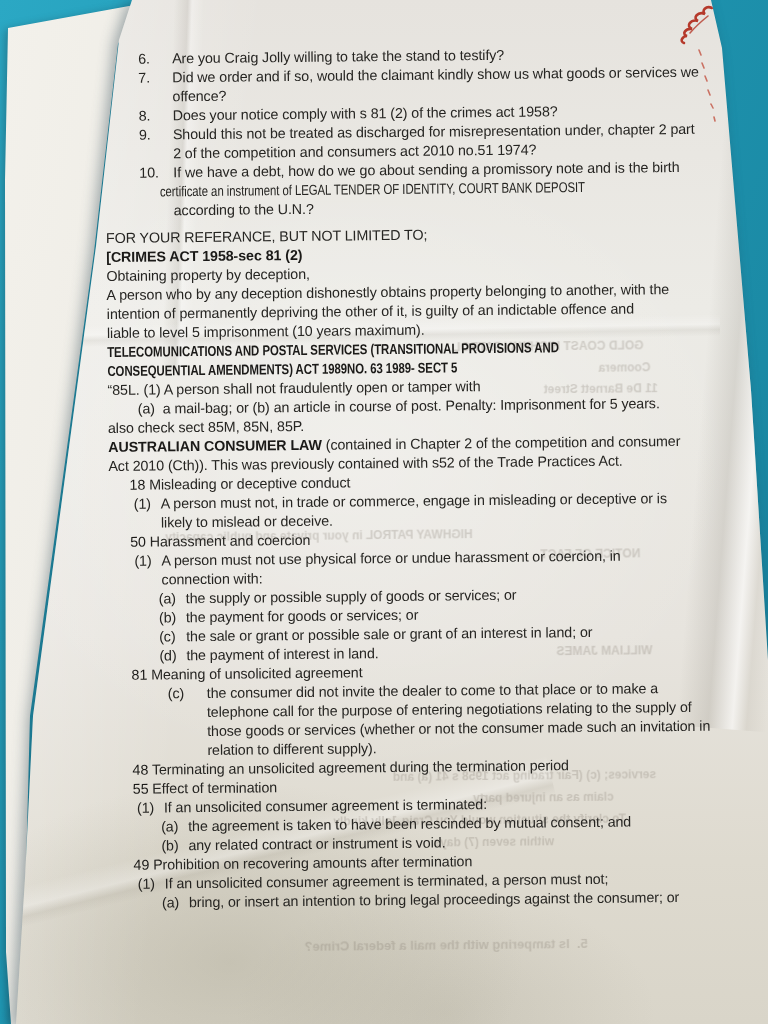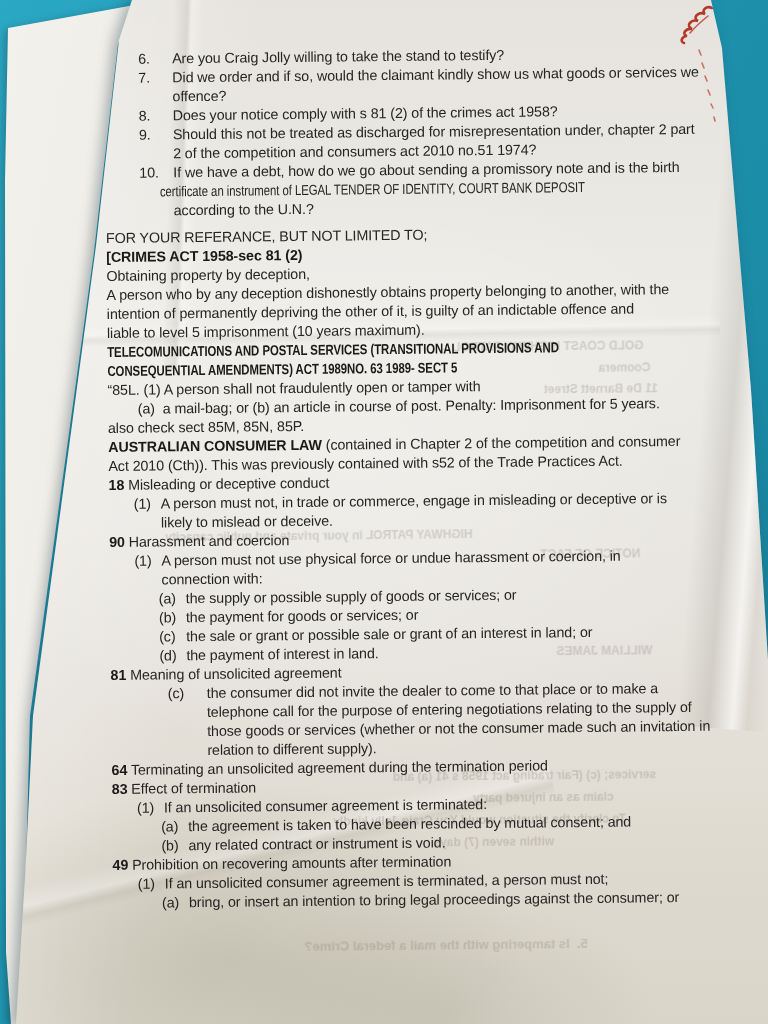--- a/index.html
+++ b/index.html
@@ -34,21 +34,21 @@
   .doc-text{position:absolute;left:104px;top:50px;width:648px;transform:rotate(-0.6deg);transform-origin:0 0;
       color:#262522;font-size:14.3px;line-height:19px;letter-spacing:-0.1px;}
   .ln{position:relative;white-space:pre;}
   .ln .num{position:absolute;top:0;}
   .q,.qc{padding-left:68px;} .q .num{left:34px;}
   .i1{padding-left:30px;}
   .p1,.p1c{padding-left:52px;} .p1 .num{left:25px;}
   .p2{padding-left:76px;} .p2 .num{left:49px;}
   .p2w,.p2wc{padding-left:96px;} .p2w .num{left:57px;}
   .h{font-weight:bold;color:#1b1a18;}
-  .snum{font-weight:bold;color:#1b1a18;}
+  .snum{font-weight:normal;color:#1b1a18;margin-left:21px;}
   .bld{font-weight:bold;color:#1b1a18;}
   .sp{height:8px;}
   .cond{transform:scaleX(.80);transform-origin:0 50%;}
   
   .bleed-layer{position:absolute;left:0;top:0;width:768px;height:1024px;transform:rotate(-0.6deg);pointer-events:none;}
   .bleed{position:absolute;transform:scaleX(-1);transform-origin:center;color:rgba(116,108,96,.55);
          opacity:.45;filter:blur(.5px);white-space:pre;font-weight:bold;}
   
   .redmark{position:absolute;left:668px;top:2px;width:60px;height:140px;}
 </style>
@@ -100,34 +100,34 @@
           <div class="ln h cond"><span class="txt">TELECOMUNICATIONS AND POSTAL SERVICES (TRANSITIONAL PROVISIONS AND</span></div>
           <div class="ln h cond"><span class="txt">CONSEQUENTIAL AMENDMENTS) ACT 1989NO. 63 1989- SECT 5</span></div>
           <div class="ln b"><span class="txt">“85L. (1) A person shall not fraudulently open or tamper with</span></div>
           <div class="ln i1"><span class="txt">(a)  a mail-bag; or (b) an article in course of post. Penalty: Imprisonment for 5 years.</span></div>
           <div class="ln b"><span class="txt">also check sect 85M, 85N, 85P.</span></div>
           <div class="ln m"><span class="bld">AUSTRALIAN CONSUMER LAW</span><span class="txt"> (contained in Chapter 2 of the competition and consumer</span></div>
           <div class="ln b"><span class="txt">Act 2010 (Cth)). This was previously contained with s52 of the Trade Practices Act.</span></div>
           <div class="ln s"><span class="snum">18</span><span class="txt"> Misleading or deceptive conduct</span></div>
           <div class="ln p1"><span class="num">(1)</span><span class="txt">A person must not, in trade or commerce, engage in misleading or deceptive or is</span></div>
           <div class="ln p1c"><span class="txt">likely to mislead or deceive.</span></div>
-          <div class="ln s"><span class="snum">90</span><span class="txt"> Harassment and coercion</span></div>
+          <div class="ln s"><span class="snum">50</span><span class="txt"> Harassment and coercion</span></div>
           <div class="ln p1"><span class="num">(1)</span><span class="txt">A person must not use physical force or undue harassment or coercion, in</span></div>
           <div class="ln p1c"><span class="txt">connection with:</span></div>
           <div class="ln p2"><span class="num">(a)</span><span class="txt">the supply or possible supply of goods or services; or</span></div>
           <div class="ln p2"><span class="num">(b)</span><span class="txt">the payment for goods or services; or</span></div>
           <div class="ln p2"><span class="num">(c)</span><span class="txt">the sale or grant or possible sale or grant of an interest in land; or</span></div>
           <div class="ln p2"><span class="num">(d)</span><span class="txt">the payment of interest in land.</span></div>
           <div class="ln s"><span class="snum">81</span><span class="txt"> Meaning of unsolicited agreement</span></div>
           <div class="ln p2w"><span class="num">(c)</span><span class="txt">the consumer did not invite the dealer to come to that place or to make a</span></div>
           <div class="ln p2wc"><span class="txt">telephone call for the purpose of entering negotiations relating to the supply of</span></div>
           <div class="ln p2wc"><span class="txt">those goods or services (whether or not the consumer made such an invitation in</span></div>
           <div class="ln p2wc"><span class="txt">relation to different supply).</span></div>
-          <div class="ln s"><span class="snum">64</span><span class="txt"> Terminating an unsolicited agreement during the termination period</span></div>
-          <div class="ln s"><span class="snum">83</span><span class="txt"> Effect of termination</span></div>
+          <div class="ln s"><span class="snum">48</span><span class="txt"> Terminating an unsolicited agreement during the termination period</span></div>
+          <div class="ln s"><span class="snum">55</span><span class="txt"> Effect of termination</span></div>
           <div class="ln p1"><span class="num">(1)</span><span class="txt">If an unsolicited consumer agreement is terminated:</span></div>
           <div class="ln p2"><span class="num">(a)</span><span class="txt">the agreement is taken to have been rescinded by mutual consent; and</span></div>
           <div class="ln p2"><span class="num">(b)</span><span class="txt">any related contract or instrument is void.</span></div>
           <div class="ln s"><span class="snum">49</span><span class="txt"> Prohibition on recovering amounts after termination</span></div>
           <div class="ln p1"><span class="num">(1)</span><span class="txt">If an unsolicited consumer agreement is terminated, a person must not;</span></div>
           <div class="ln p2"><span class="num">(a)</span><span class="txt">bring, or insert an intention to bring legal proceedings against the consumer; or</span></div>
         </div>
 
       <svg class="redmark" viewBox="0 0 60 140">
         <path d="M44,6 C38,3 33,9 37,12 C30,9 24,16 30,19 C23,17 17,24 24,27 C18,26 13,32 19,34 C15,34 11,39 16,41" fill="none" stroke="#b5392b" stroke-width="2.6" stroke-linecap="round"></path>

